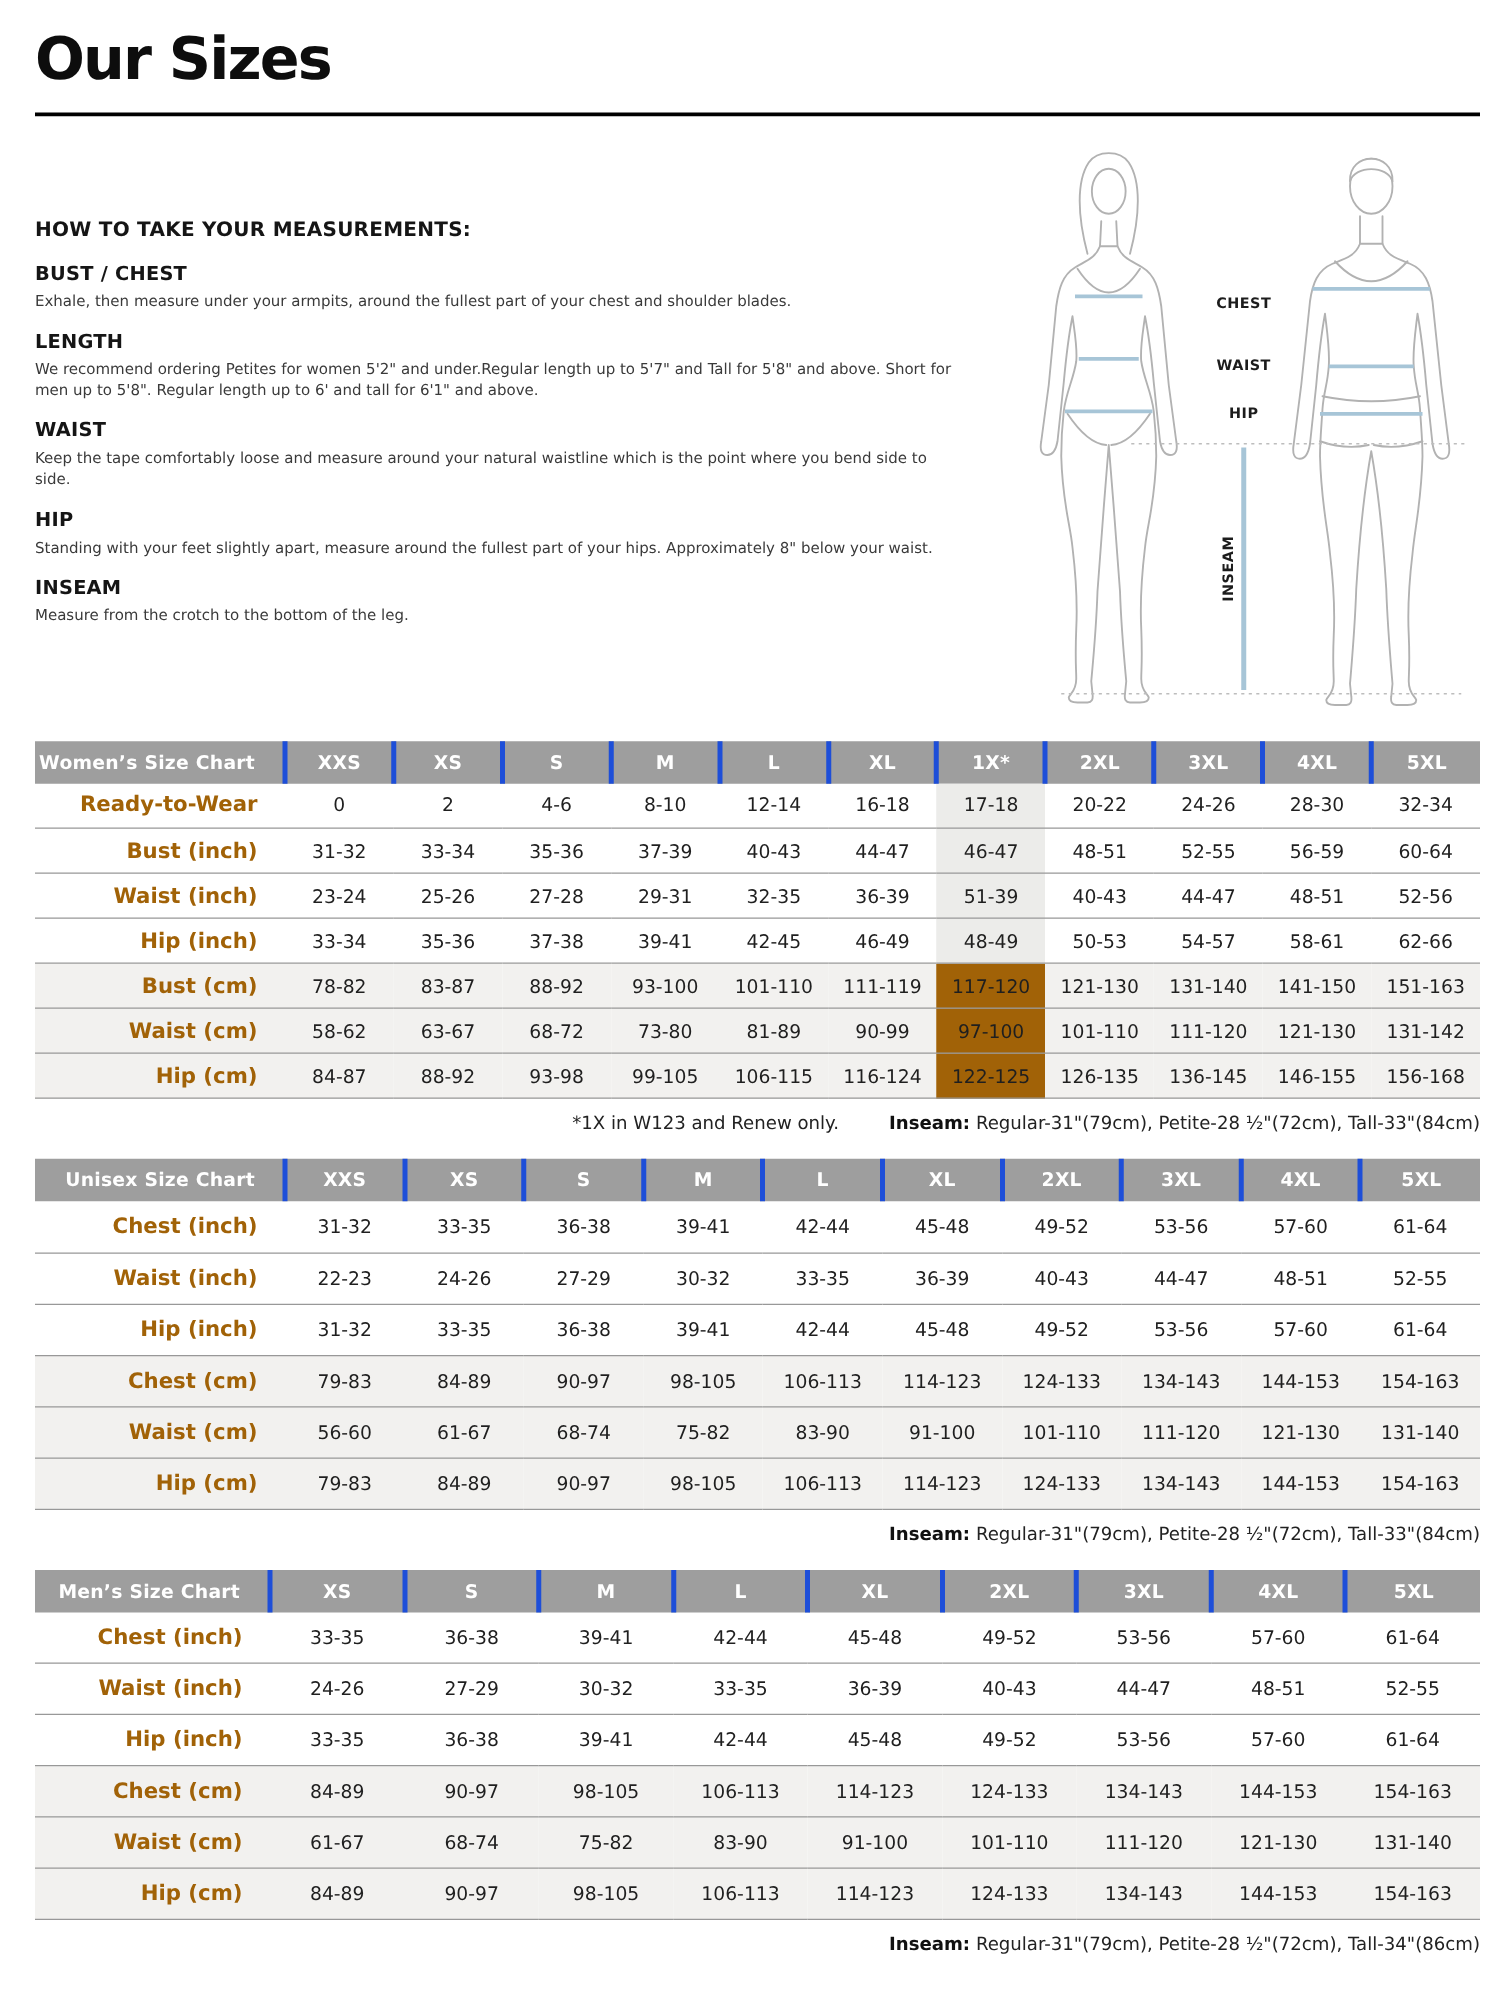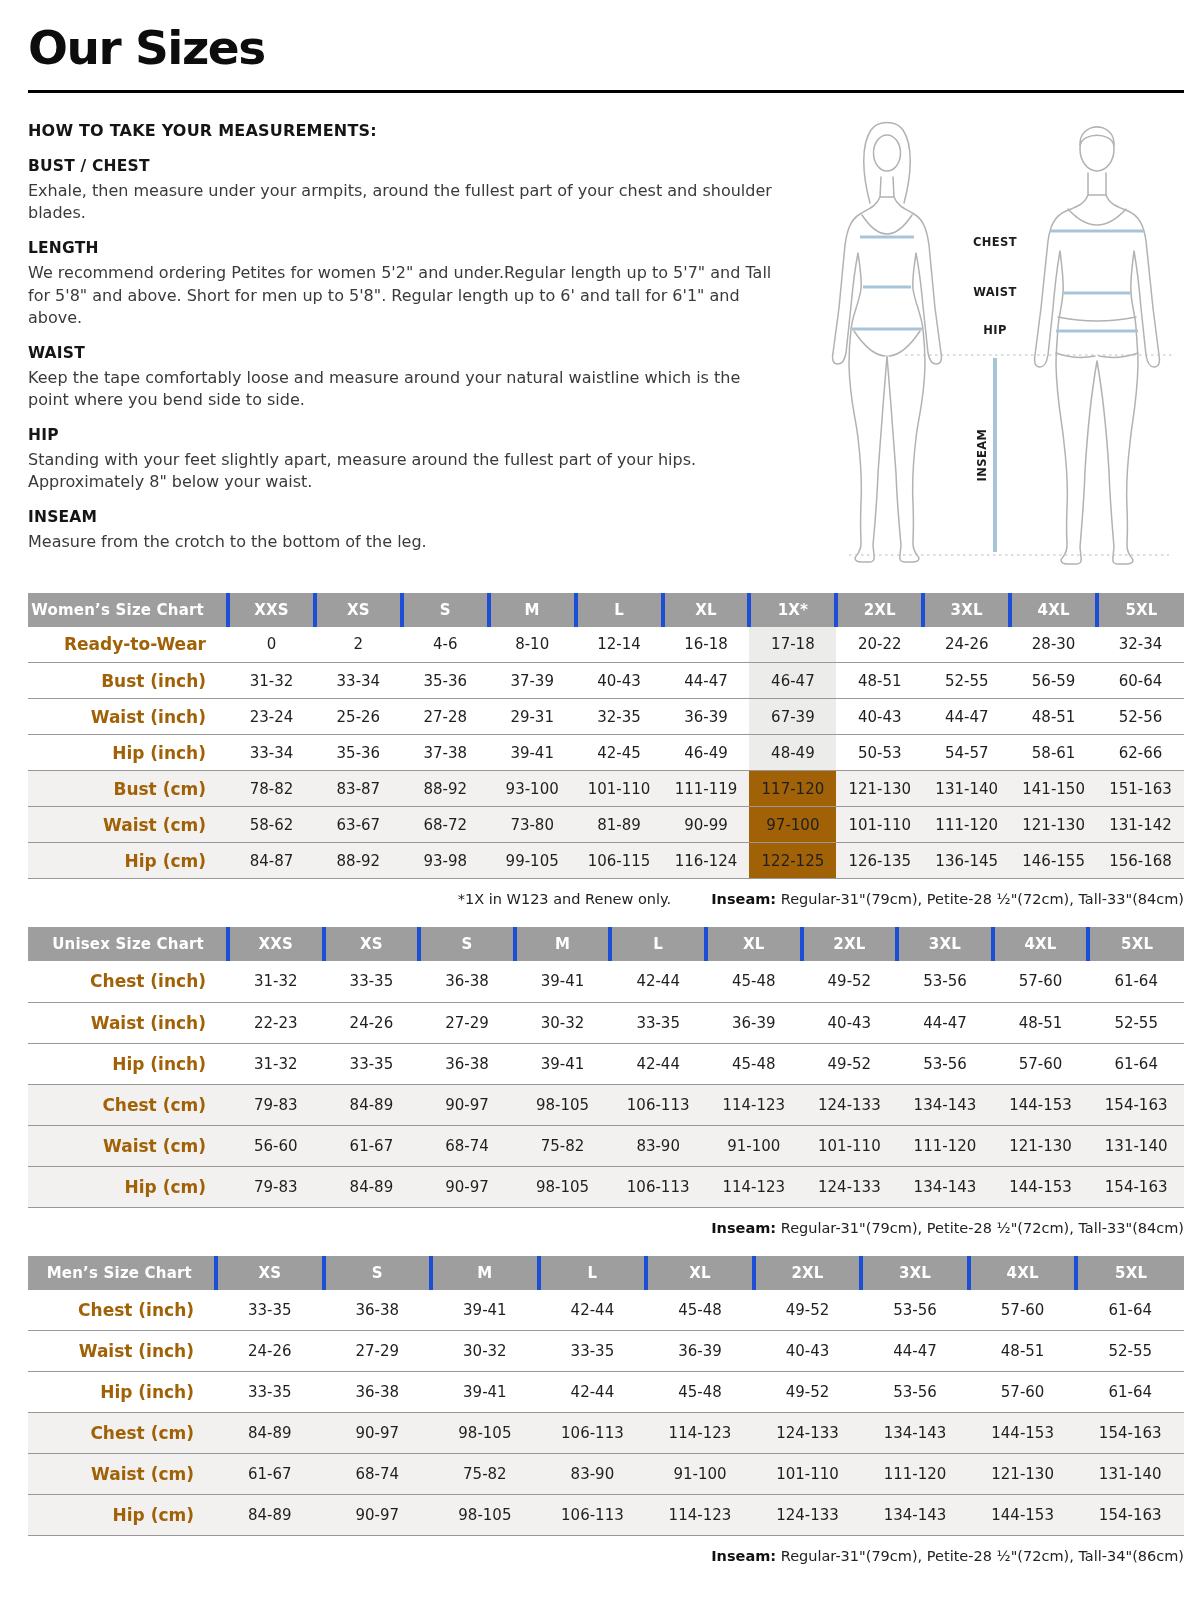--- a/index.html
+++ b/index.html
@@ -32,21 +32,21 @@
   .how-to-heading {
     font-size: 16px; font-weight: bold; color: #151515;
     letter-spacing: .2px; margin: 0 0 17px 0;
   }
   .m-section { margin: 0 0 15px 0; }
   .m-section h3 {
     font-size: 15.5px; font-weight: bold; color: #151515;
     margin: 0 0 5px 0; letter-spacing: .2px;
   }
   .m-section p {
-    font-size: 16px; line-height: 1.38; color: #3a3a3a; margin: 0;
+    font-size: 12px; line-height: 1.38; color: #3a3a3a; margin: 0;
     max-width: 745px;
   }
 
   .diagram { flex: 1; display: flex; justify-content: flex-end; margin-top: -14px; }
   .diagram svg { display: block; }
   .fig-outline { fill: #ffffff; stroke: #b2b2b2; stroke-width: 1.5;
                  stroke-linejoin: round; stroke-linecap: round; }
   .fig-line { fill: none; stroke: #b2b2b2; stroke-width: 1.5;
               stroke-linejoin: round; stroke-linecap: round; }
   .measure-line { stroke: #a7c5d7; stroke-width: 3; fill: none; }
@@ -252,21 +252,21 @@
             <td>60-64</td>
           </tr>
           <tr>
             <td class="row-label">Waist (inch)</td>
             <td>23-24</td>
             <td>25-26</td>
             <td>27-28</td>
             <td>29-31</td>
             <td>32-35</td>
             <td>36-39</td>
-            <td class="hl">67-39</td>
+            <td class="hl">51-39</td>
             <td>40-43</td>
             <td>44-47</td>
             <td>48-51</td>
             <td>52-56</td>
           </tr>
           <tr>
             <td class="row-label">Hip (inch)</td>
             <td>33-34</td>
             <td>35-36</td>
             <td>37-38</td>

